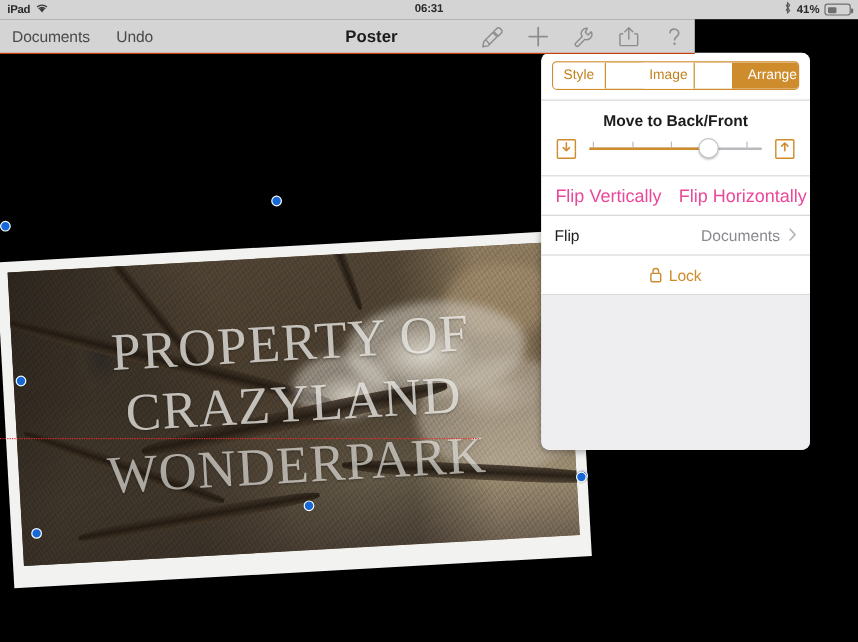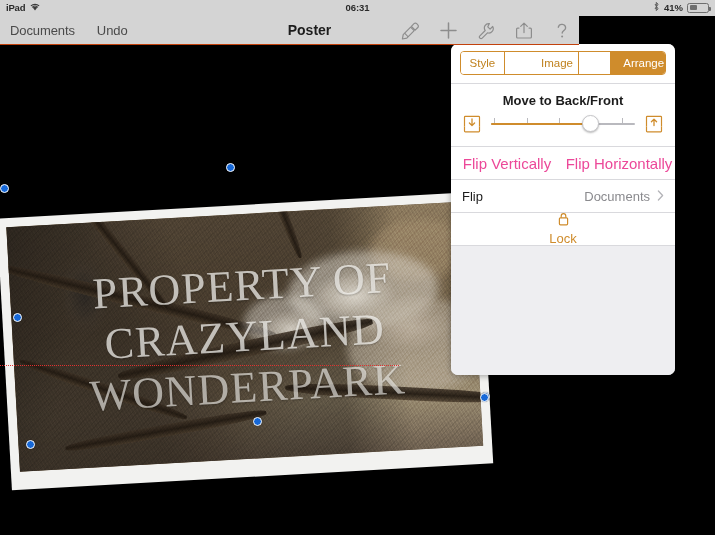--- a/index.html
+++ b/index.html
@@ -412,21 +412,20 @@
   }
   .lock-row {
     display: flex;
     align-items: center;
     justify-content: center;
     gap: 5px;
     background: #ffffff;
     border-top: 1px solid #d9d9dd;
     border-bottom: 1px solid #d9d9dd;
     height: 32px;
-    flex-direction: column;
   }
   .lock-label {
     font-size: 13px;
     color: #cf8c2c;
   }
   .lock-icon { color: #cf8c2c; display:flex; align-items:center; }
   .popover-empty {
     background: #eeeef1;
     height: 100%;
   }

